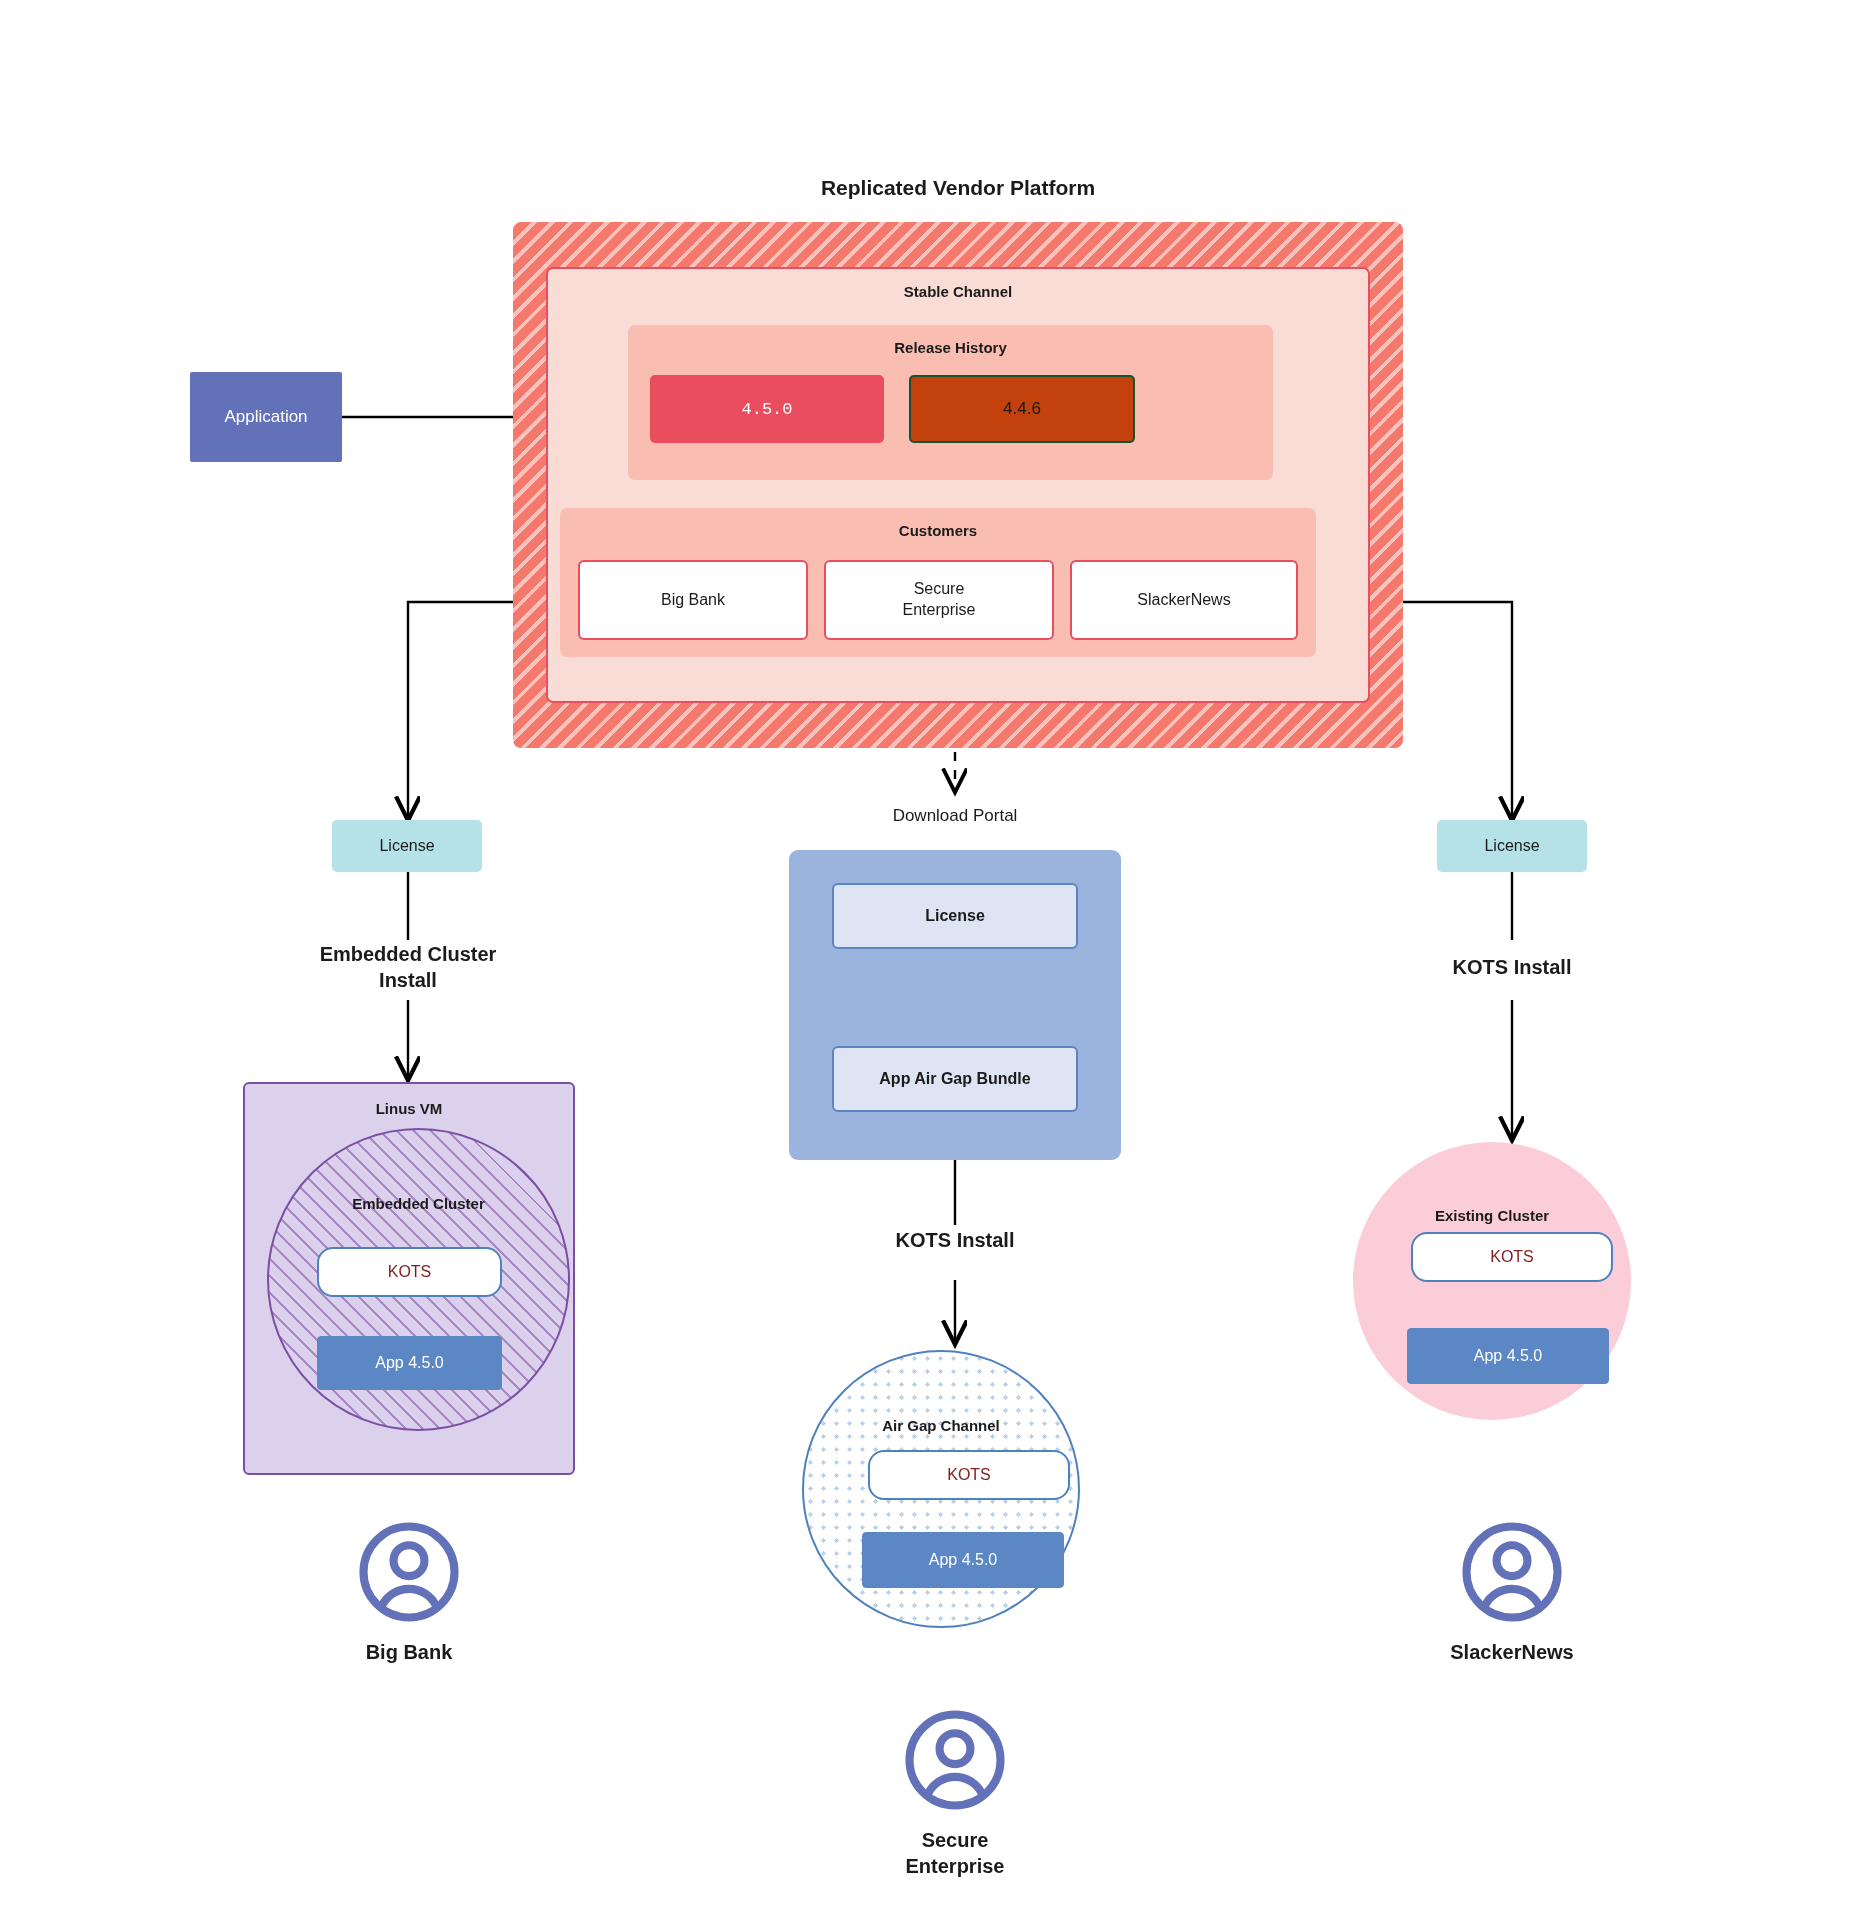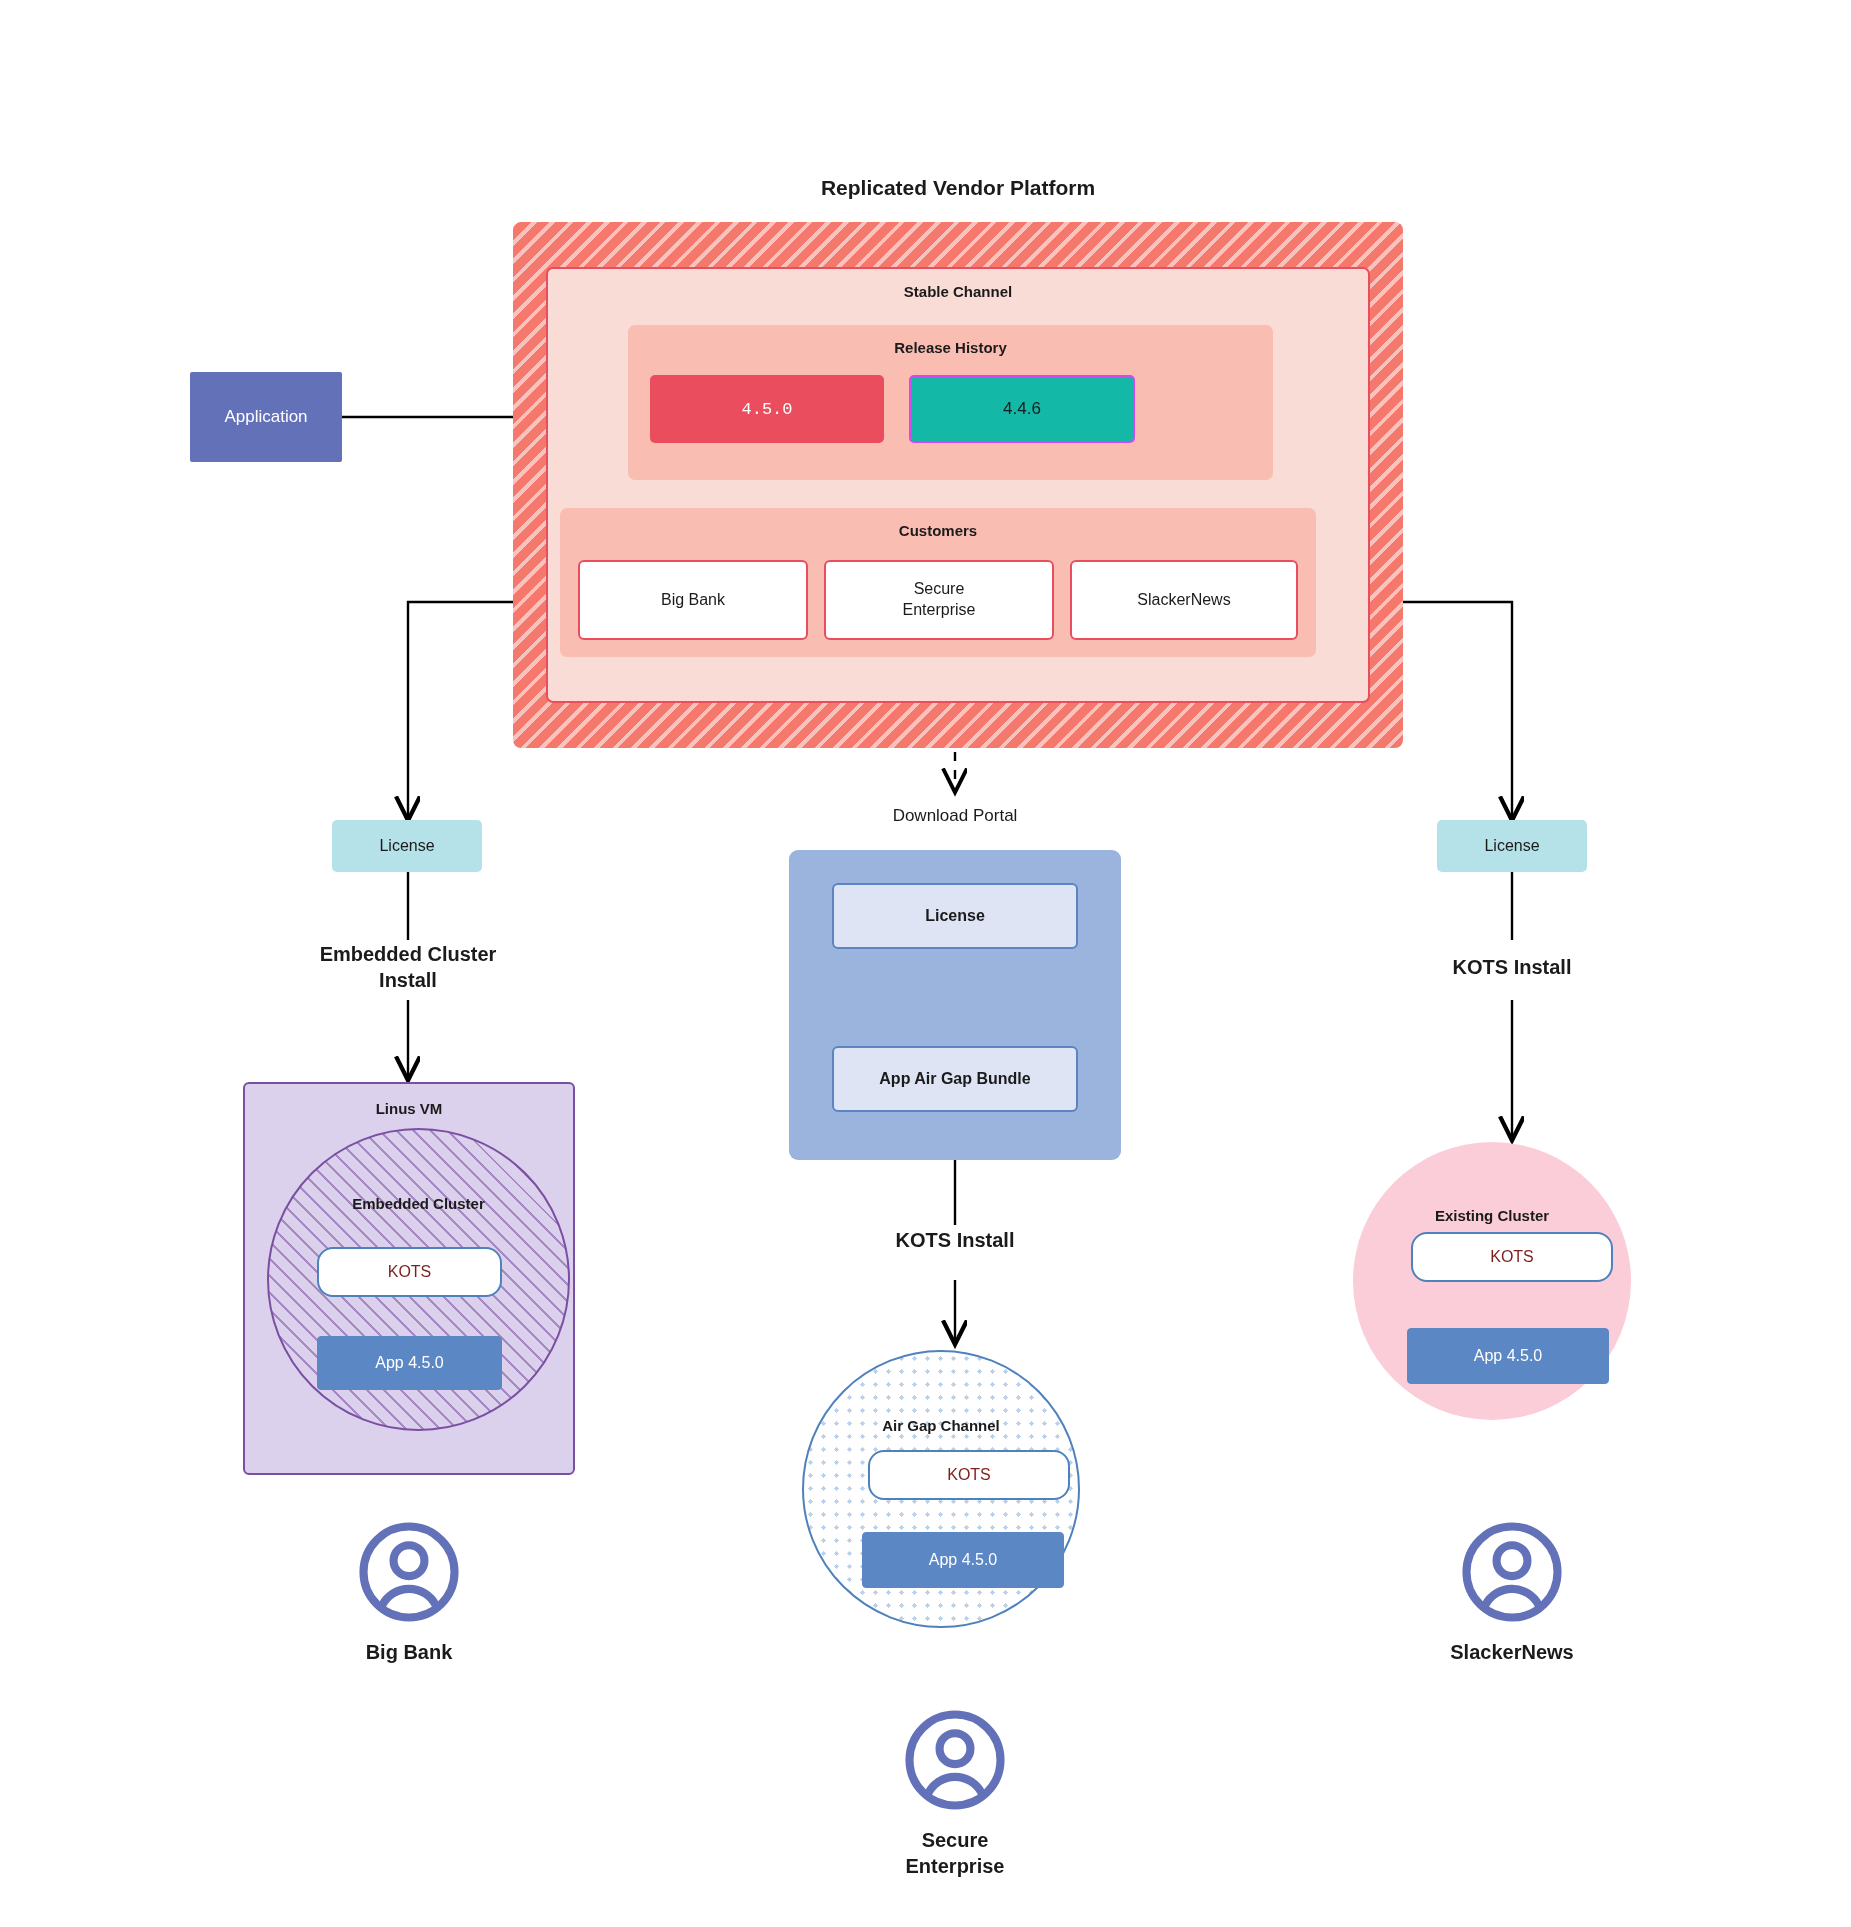--- a/index.html
+++ b/index.html
@@ -30,21 +30,21 @@
   #release-history{left:580px;top:325px;width:645px;height:155px;margin-left:48px;}
   #customers-band{left:560px;top:508px;width:756px;height:149px;}
   .band-title{position:absolute;left:0;right:0;top:14px;text-align:center;}
 
   .release-chip{
     position:absolute;top:50px;height:68px;border-radius:5px;
     display:flex;align-items:center;justify-content:center;
     font-size:17px;box-sizing:border-box;
   }
   .release-chip.current{left:22px;width:234px;background:#ea4d5d;border:2px solid #ea4d5d;color:#ffffff;font-family:Liberation Mono, monospace;}
-  .release-chip.prev{left:281px;width:226px;background:#14b8a6;border:2px solid #d946ef;color:#1b1b1b;}
+  .release-chip.prev{left:281px;width:226px;background:#c2410c;border:2px solid #14532d;color:#1b1b1b;}
 
   .cust-chip{
     position:absolute;top:52px;height:80px;background:#ffffff;
     border:2px solid #ea4d5d;border-radius:6px;box-sizing:border-box;
     display:flex;align-items:center;justify-content:center;text-align:center;
     font-size:16px;color:#1b1b1b;line-height:1.3;
   }
   #cust-0{left:18px;width:230px;}
   #cust-1{left:264px;width:230px;}
   #cust-2{left:510px;width:228px;}

